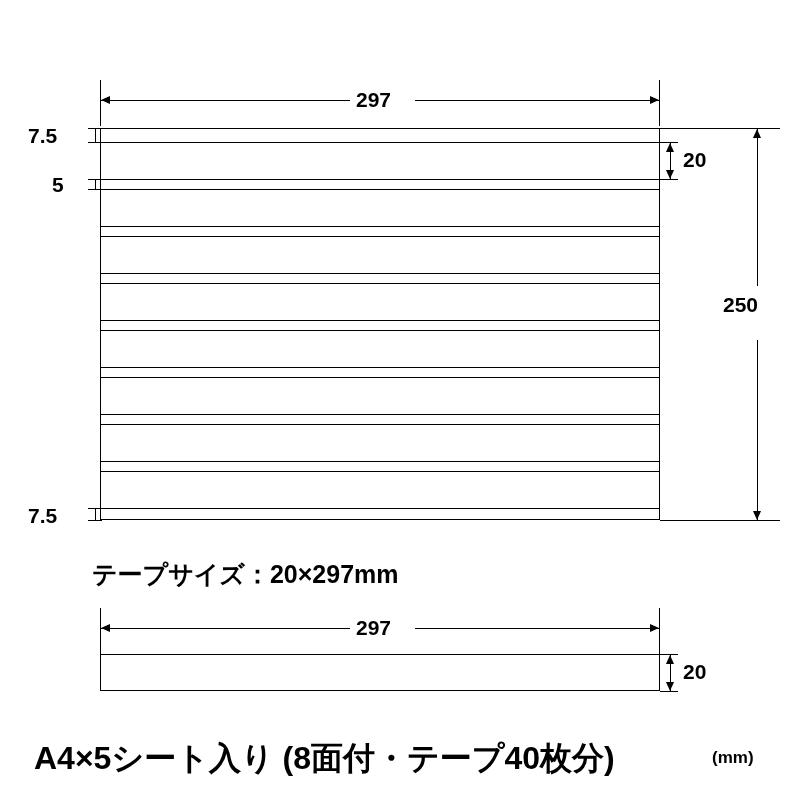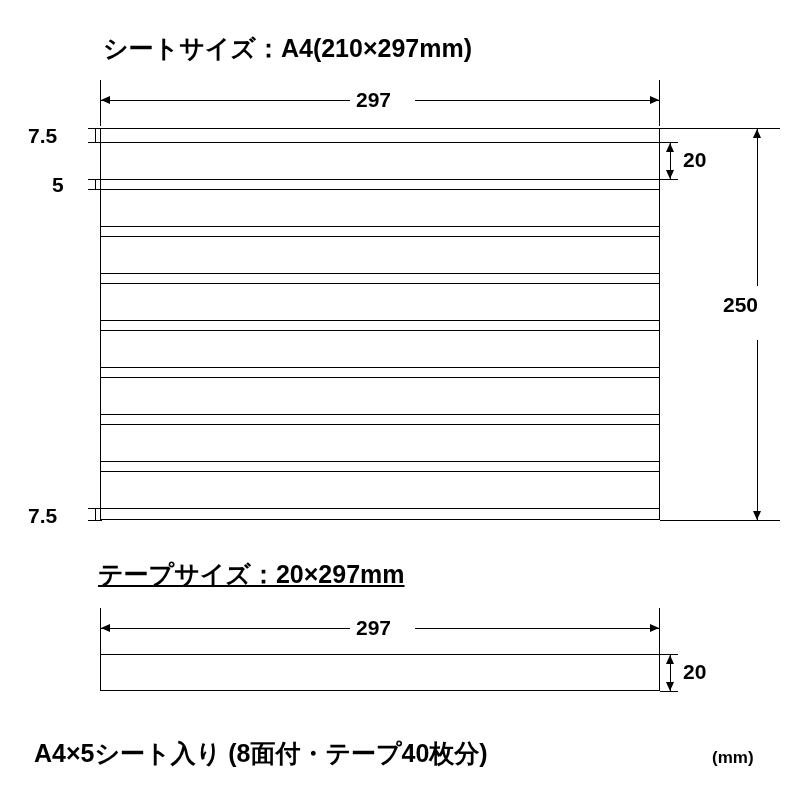--- a/index.html
+++ b/index.html
@@ -29,21 +29,21 @@
     font-weight: bold;
     letter-spacing: 0px;
     white-space: nowrap;
   }
   .dimlabel {
     font-size: 21px;
     font-weight: bold;
     white-space: nowrap;
   }
   .footer {
-    font-size: 25px;
+    font-size: 32px;
     font-weight: bold;
     white-space: nowrap;
   }
   .unit {
     font-size: 17px;
     font-weight: bold;
     white-space: nowrap;
   }
   .thin-h {
     position: absolute;
@@ -69,21 +69,20 @@
   .arw-l { border-top: 4px solid transparent; border-bottom: 4px solid transparent; border-right: 9px solid #000; }
   .arw-r { border-top: 4px solid transparent; border-bottom: 4px solid transparent; border-left: 9px solid #000; }
   .arw-u { border-left: 4px solid transparent; border-right: 4px solid transparent; border-bottom: 9px solid #000; }
   .arw-d { border-left: 4px solid transparent; border-right: 4px solid transparent; border-top: 9px solid #000; }
 </style>
 </head>
 <body>
 
 <div class="stage">
 
-  <div class="abs heading" style="left:103px; top:32px;">シートサイズ：A4(210×297mm)</div>
 
   <div class="thin-v" style="left:100px; top:80px; height:46px;"></div>
   <div class="thin-v" style="left:659px; top:80px; height:46px;"></div>
   <div class="thin-h" style="left:100px; top:100px; width:250px;"></div>
   <div class="thin-h" style="left:415px; top:100px; width:244px;"></div>
   <div class="arw arw-l" style="left:101px; top:96px;"></div>
   <div class="arw arw-r" style="left:650px; top:96px;"></div>
   <div class="abs dimlabel" style="left:356px; top:88px;">297</div>
 
   <div class="box" style="left:100px; top:128px; width:560px; height:392px;"></div>
@@ -128,21 +127,21 @@
   <div class="abs dimlabel" style="left:683px; top:148px;">20</div>
 
   <div class="thin-h" style="left:660px; top:128px; width:120px;"></div>
   <div class="thin-h" style="left:660px; top:520px; width:120px;"></div>
   <div class="thin-v" style="left:757px; top:128px; height:158px;"></div>
   <div class="thin-v" style="left:757px; top:340px; height:180px;"></div>
   <div class="arw arw-u" style="left:753px; top:129px;"></div>
   <div class="arw arw-d" style="left:753px; top:511px;"></div>
   <div class="abs dimlabel" style="left:723px; top:293px;">250</div>
 
-  <div class="abs heading" style="left:98px; top:558px;text-decoration:underline;">テープサイズ：20×297mm</div>
+  <div class="abs heading" style="left:92px; top:558px;">テープサイズ：20×297mm</div>
 
   <div class="thin-v" style="left:100px; top:608px; height:46px;"></div>
   <div class="thin-v" style="left:659px; top:608px; height:46px;"></div>
   <div class="thin-h" style="left:100px; top:628px; width:250px;"></div>
   <div class="thin-h" style="left:415px; top:628px; width:244px;"></div>
   <div class="arw arw-l" style="left:101px; top:624px;"></div>
   <div class="arw arw-r" style="left:650px; top:624px;"></div>
   <div class="abs dimlabel" style="left:356px; top:616px;">297</div>
 
   <div class="box" style="left:100px; top:654px; width:560px; height:37px;"></div>

